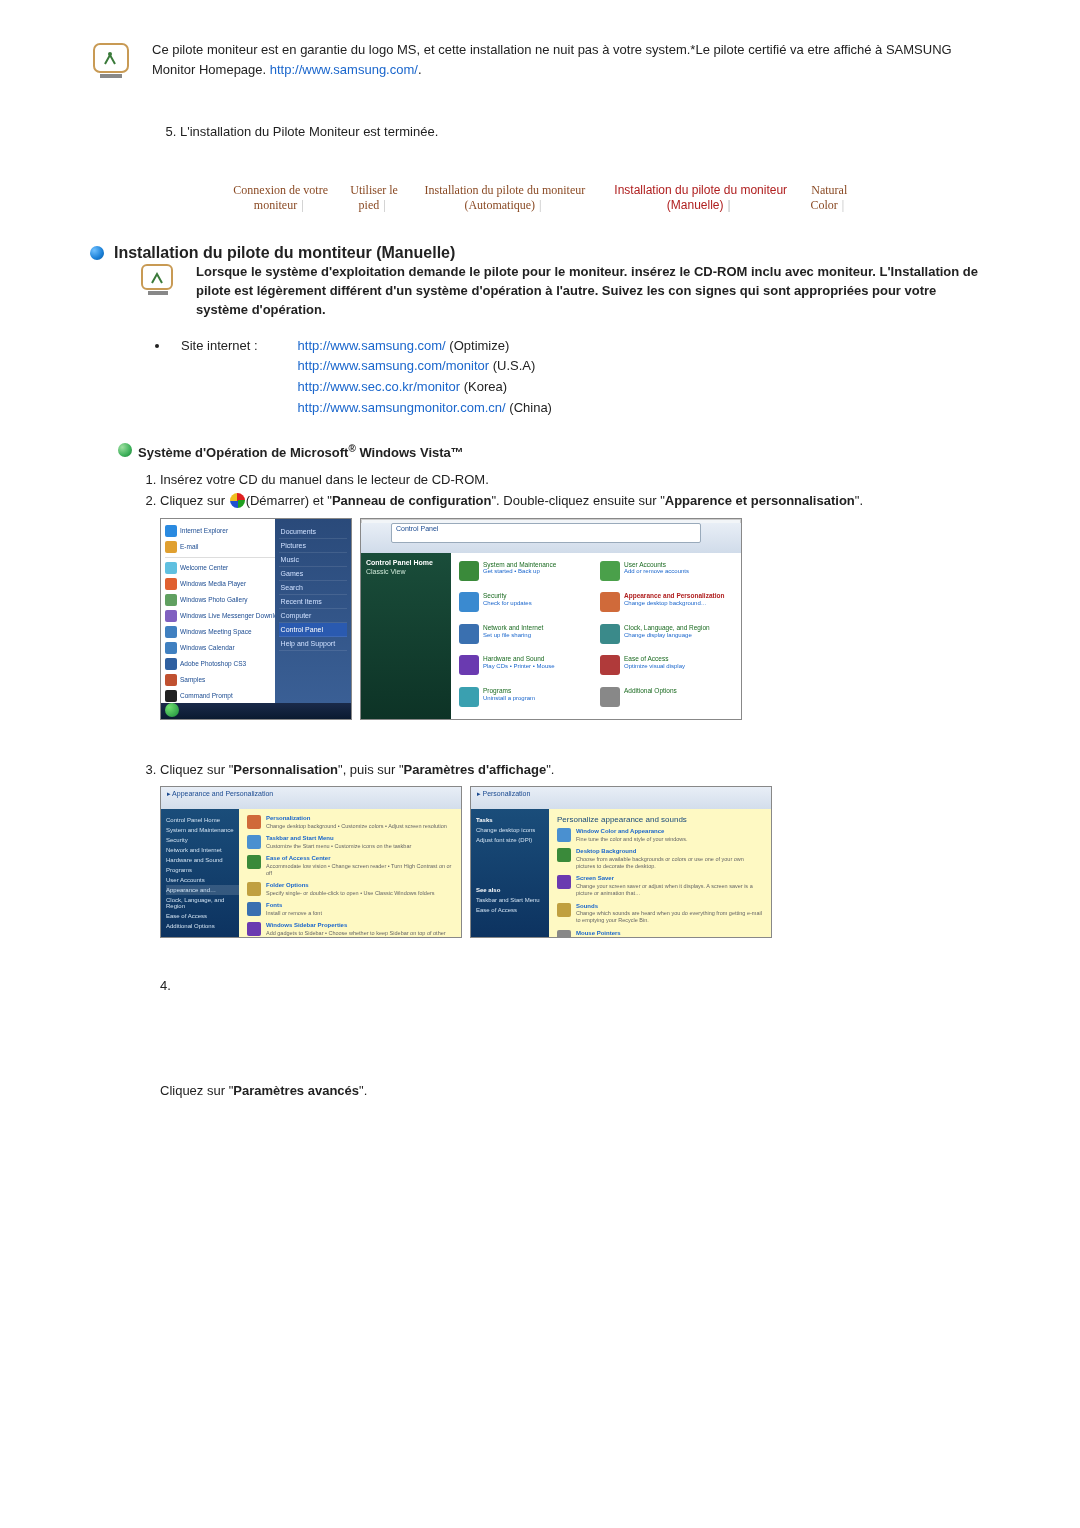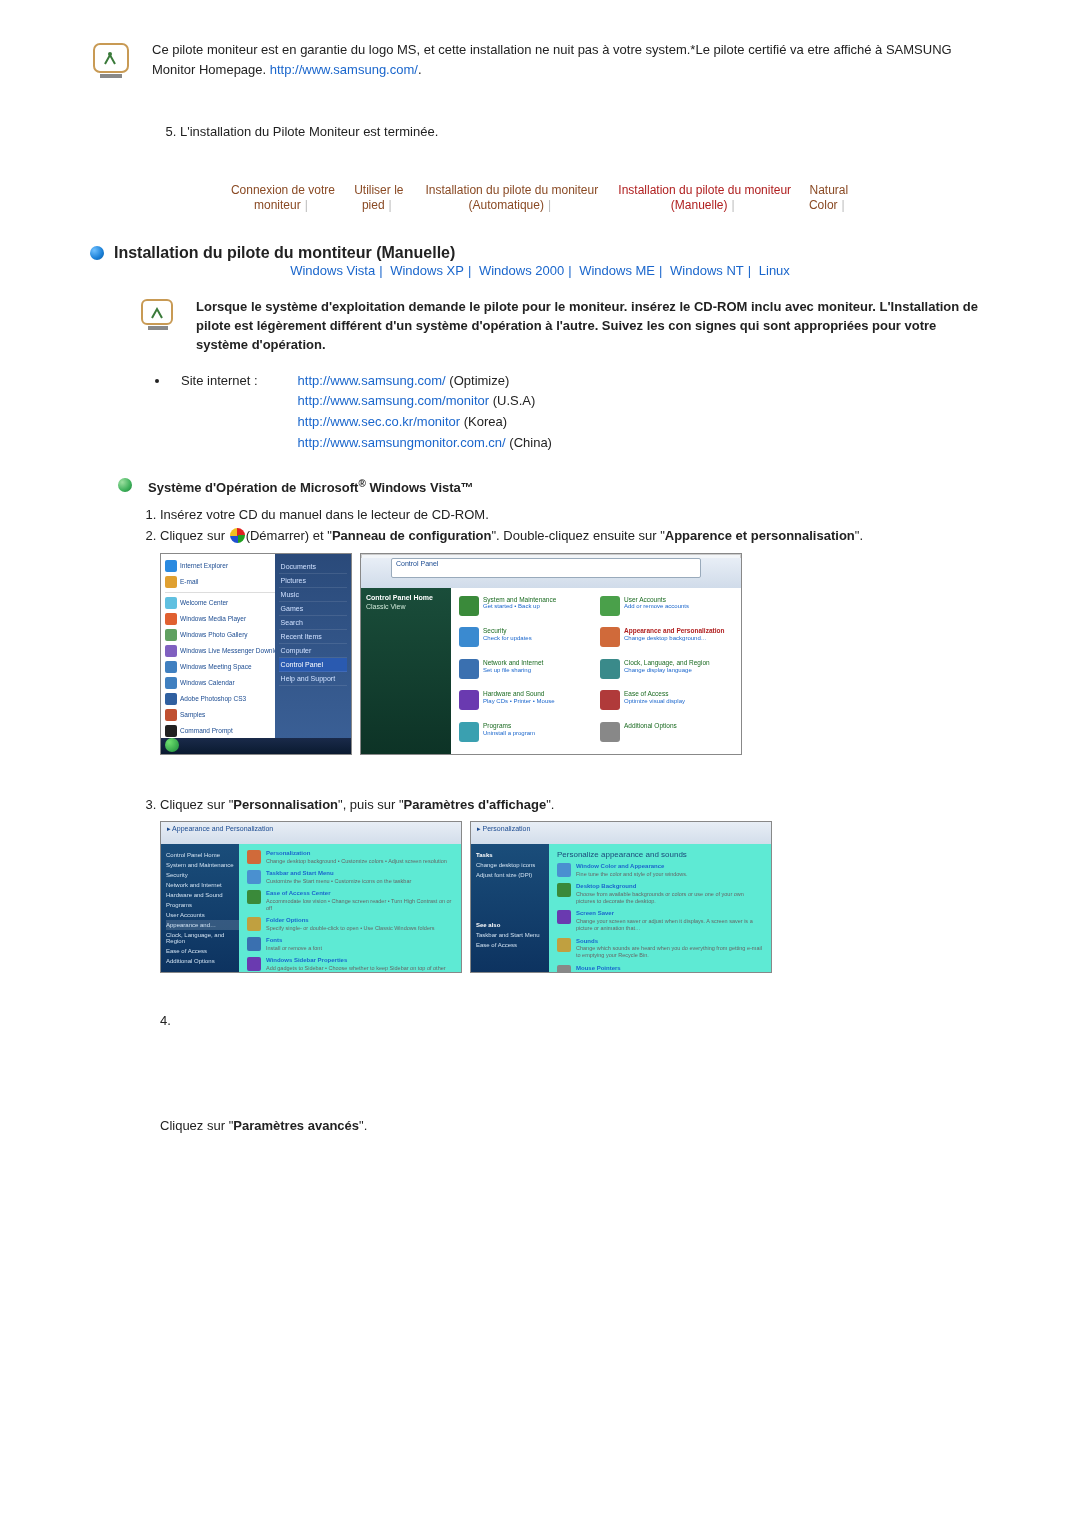--- a/index.html
+++ b/index.html
@@ -42,21 +42,21 @@
   ol.steps > li { }
   
   .tabs {
     width: 640px;
     margin: 0 auto 30px auto;
     display: flex;
     justify-content: space-between;
     text-align: center;
   }
   .tab { font-size: 12px; color: #7a4a23; line-height: 1.3; }
-  .tab.brown { color: #8a4a24; }
+  .tab.brown { color: #8a4a24; font-family: Liberation Serif, serif; }
   .tab.red { color: #b02020; }
   .tab .sep { color: #bbb; padding: 0 4px; }
   .section-head {
     display: flex;
     align-items: center;
     gap: 10px;
     margin-bottom: 1px;
   }
   .bullet-blue {
     width: 14px; height: 14px; border-radius: 50%;
@@ -90,21 +90,21 @@
   ul.site-list {
     list-style: disc;
     margin: 0 0 24px 60px;
     padding-left: 20px;
   }
   ul.site-list li { line-height: 1.5; }
   .site-line { line-height: 1.6; }
   .subhead {
     display: flex;
     align-items: flex-start;
-    gap: 16px;
+    gap: 6px;
     margin: 20px 0 10px 28px;
   }
   .subhead-title { font-weight: bold; font-size: 13px; }
   .subhead-title sup { font-size: 10px; }
   ol.vista-steps {
     margin: 0 0 6px 50px;
     padding-left: 20px;
     line-height: 1.6;
   }
   .start-orb {
@@ -162,21 +162,21 @@
   .cp-item { display:flex; gap:4px; }
   .cp-ico { width:20px; height:20px; background:#3a8ad0; border-radius:3px; flex-shrink:0; }
   .cp-txt { font-size:6.5px; color:#1a6a20; line-height:1.2; }
   .cp-txt .t { color:#1a6a20; display:block; }
   .cp-txt .s { color:#1a66cc; display:block; font-size:6px; }
   .cp-hl .t { color:#b02020; font-weight:bold; }
   
   .pz-head { height:22px; background:linear-gradient(#e8eef6,#cdd9e8); border-bottom:1px solid #9ab; font-size:7px; color:#1a4a90; padding:3px 6px; }
   .pz-side { position:absolute; left:0; top:22px; bottom:0; width:78px; background:linear-gradient(#1a4d7a,#0d3360); color:#cfe0f0; font-size:6px; padding:6px 5px; }
   .pz-side div { padding:2px 0; }
-  .pz-body { position:absolute; left:78px; right:0; top:22px; bottom:0; background:#5eead4; padding:6px 8px; }
+  .pz-body { position:absolute; left:78px; right:0; top:22px; bottom:0; background:#fef9c3; padding:6px 8px; }
   .pz-row { display:flex; gap:5px; margin-bottom:5px; }
   .pz-ico { width:14px; height:14px; background:#4a90d0; border-radius:2px; flex-shrink:0; }
   .pz-txt { font-size:6px; color:#1a66cc; line-height:1.3; }
   .pz-txt .hz { color:#1a66cc; font-weight:bold; display:block; }
   .pz-txt .dz { color:#666; display:block; font-size:5.5px; }
   .step4 { margin: 0 0 90px 70px; }
   .final-line { margin-left: 70px; }
 </style>
 </head>
 <body>
@@ -208,28 +208,20 @@
     <div class="tab brown"><span>Installation du pilote du moniteur (Automatique)</span><span class="sep">|</span></div>
     <div class="tab red"><span>Installation du pilote du moniteur (Manuelle)</span><span class="sep">|</span></div>
     <div class="tab brown"><span>Natural Color</span><span class="sep">|</span></div>
   </div>
 
   <div class="section-head">
     <span class="bullet-blue"></span>
     <span class="section-title">Installation du pilote du montiteur (Manuelle)</span>
   </div>
 
-  <div class="os-links">
-    <a>Windows Vista</a><span class="pipe">|</span>
-    <a>Windows XP</a><span class="pipe">|</span>
-    <a>Windows 2000</a><span class="pipe">|</span>
-    <a>Windows ME</a><span class="pipe">|</span>
-    <a>Windows NT</a><span class="pipe">|</span>
-    <a>Linux</a>
-  </div>
 
   <div class="note-row">
     <div class="note-icon">
       <svg viewBox="0 0 40 36" width="40" height="36">
         <rect x="2" y="2" width="30" height="24" rx="5" fill="#fff" stroke="#c89a54" stroke-width="2"></rect>
         <path d="M12 20 l5 -9 l5 9" fill="none" stroke="#3a7a3a" stroke-width="2"></path>
         <rect x="8" y="28" width="20" height="4" fill="#888"></rect>
       </svg>
     </div>
     <div class="note-text">

